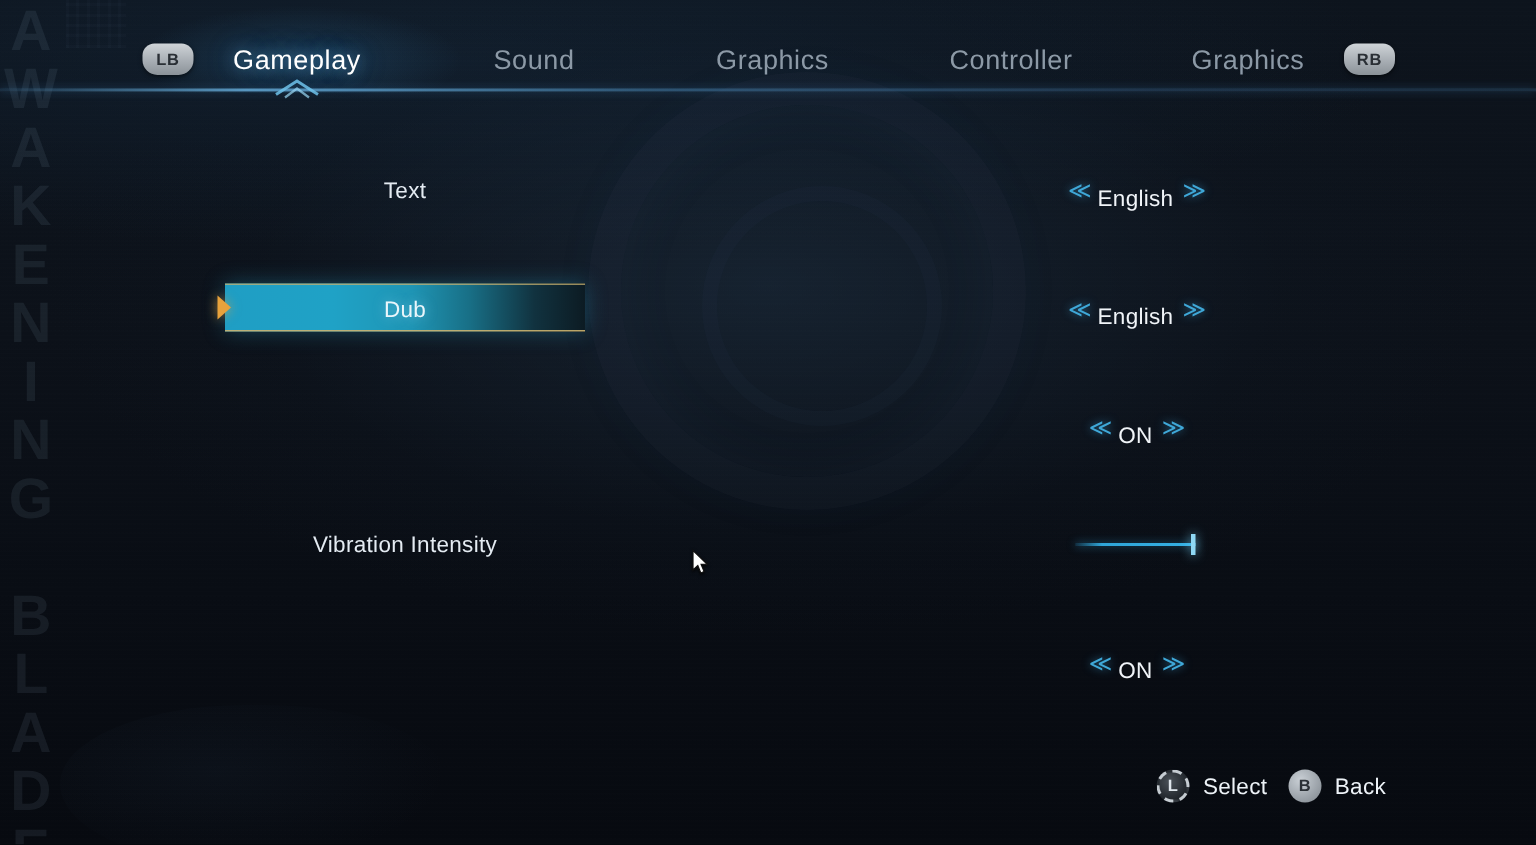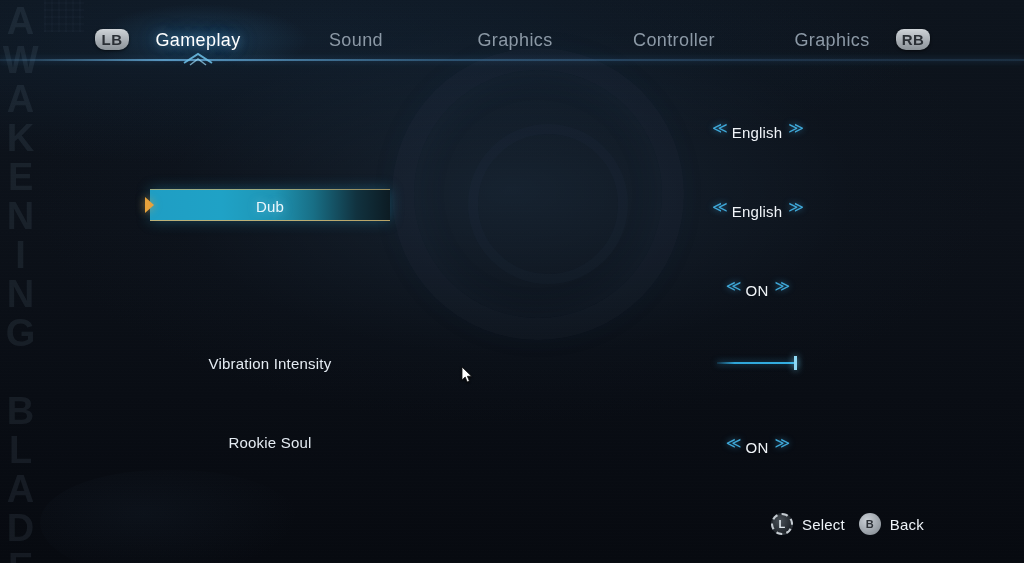--- a/index.html
+++ b/index.html
@@ -142,21 +142,21 @@
   }
 
   .shoulder-btn {
     position: absolute;
     top: 29px;
     width: 34px;
     height: 21px;
     border-radius: 8px 8px 10px 10px;
     background: linear-gradient(180deg, #cfd4d8 0%, #a8aeb4 55%, #8b9298 100%);
     color: #2a2f35;
-    font-size: 15px;
+    font-size: 11px;
     font-weight: bold;
     display: flex;
     align-items: center;
     justify-content: center;
     letter-spacing: 0.5px;
     box-shadow: 0 1px 3px rgba(0,0,0,0.6);
   }
   .shoulder-btn.lb { left: 95px; }
   .shoulder-btn.rb { left: 896px; text-align: right; }
 
@@ -366,20 +366,21 @@
     <div class="divider-marker">
       <svg width="36" height="18" viewBox="0 0 36 18">
         <path d="M4 13 L18 4 L32 13" fill="none" stroke="#6fc2ea" stroke-width="2" opacity="0.85"></path>
         <path d="M10 15 L18 9 L26 15" fill="none" stroke="#9ad8f5" stroke-width="1.5" opacity="0.7"></path>
       </svg>
     </div>
   </div>
 
   <div class="rows" id="rows-container">
       <div class="row" style="top: 110px;">
+        <div class="row-label">Text</div>
         <div class="row-value">
           <span class="chev">≪</span>
           <span class="value-text">English</span>
           <span class="chev">≫</span>
         </div>
       </div>
       <div class="row selected" style="top: 189px;">
         <div class="highlight"></div>
         <div class="highlight-arrow"></div>
         <div class="row-label">Dub</div>
@@ -397,21 +398,20 @@
         </div>
       </div>
       <div class="row" style="top: 346px;">
         <div class="row-label">Vibration Intensity</div>
         <div class="slider">
           <div class="slider-track"></div>
           <div class="slider-handle" style="left: 76.8px;"></div>
         </div>
       </div>
       <div class="row" style="top: 425px;">
-        <div class="row-label">Rookie Soul</div>
         <div class="row-value">
           <span class="chev">≪</span>
           <span class="value-text">ON</span>
           <span class="chev">≫</span>
         </div>
       </div>
     </div>
 
   <div class="footer" id="footer-container">
       <div class="prompt">

